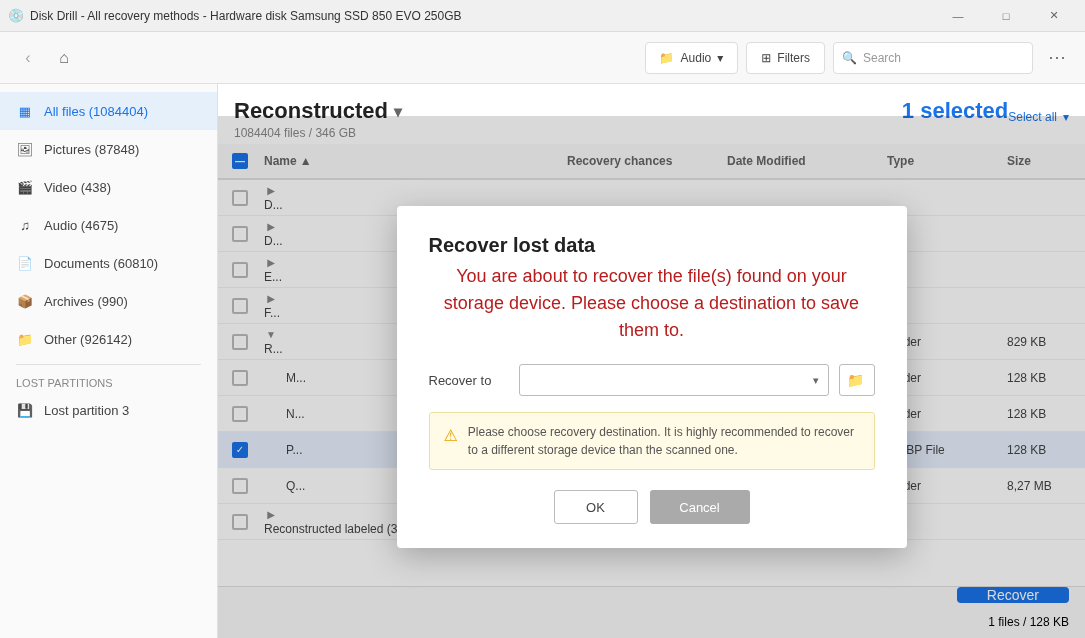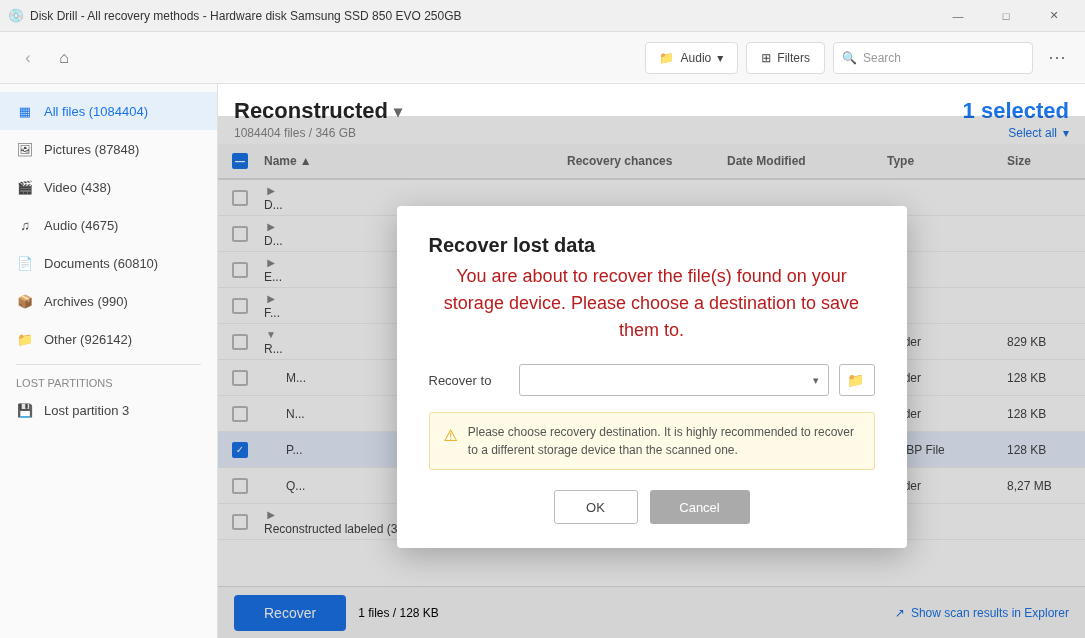--- a/index.html
+++ b/index.html
@@ -36,38 +36,38 @@
     .sidebar-icon { width: 18px; height: 18px; display: flex; align-items: center; justify-content: center; flex-shrink: 0; }
     .sidebar-divider { height: 1px; background: #e0e0e0; margin: 6px 16px; }
     .sidebar-section { padding: 6px 16px 2px; font-size: 11px; color: #888; text-transform: uppercase; }
 
     
     .main { flex: 1; display: flex; flex-direction: column; background: white; overflow: hidden; }
     .main-header { padding: 14px 16px 4px; display: flex; align-items: flex-start; justify-content: space-between; }
     .main-title-area { display: flex; flex-direction: column; }
     .main-title { font-size: 22px; font-weight: 600; color: #222; display: flex; align-items: center; gap: 6px; }
     .main-subtitle { font-size: 12px; color: #888; margin-top: 2px; }
-    .main-selection { display: flex; flex-direction: column; align-items: flex-end; }
+    .main-selection { display: flex; flex-direction: row; align-items: flex-end; }
     .selected-count { font-size: 22px; font-weight: 600; color: #1a73e8; }
     .select-all-btn { font-size: 12px; color: #1a73e8; cursor: pointer; display: flex; align-items: flex-end; gap: 6px; margin-top: 2px; }
 
     
     .table-container { flex: 1; overflow-y: auto; }
     .table-header { display: grid; grid-template-columns: 36px 1fr 160px 160px 120px 80px; align-items: center; height: 36px; border-bottom: 2px solid #e0e0e0; padding: 0 4px; background: #fafafa; position: sticky; top: 0; }
     .th { font-size: 12px; color: #666; font-weight: 600; padding: 0 6px; display: flex; align-items: center; gap: 3px; }
     .table-row { display: grid; grid-template-columns: 36px 1fr 160px 160px 120px 80px; align-items: center; height: 36px; border-bottom: 1px solid #f0f0f0; padding: 0 4px; }
     .table-row.selected { background: #e8f0fe; }
     .td { font-size: 12px; color: #444; padding: 0 6px; overflow: hidden; text-overflow: ellipsis; white-space: nowrap; }
     .checkbox { width: 16px; height: 16px; border: 2px solid #bbb; border-radius: 2px; display: flex; align-items: center; justify-content: center; cursor: pointer; flex-shrink: 0; margin: 0 auto; }
     .checkbox.checked { background: #1a73e8; border-color: #1a73e8; color: white; font-size: 10px; }
     .checkbox.indeterminate { background: #1a73e8; border-color: #1a73e8; color: white; font-size: 10px; }
     .expand-btn { width: 14px; height: 14px; display: flex; align-items: center; justify-content: center; color: #888; font-size: 10px; cursor: pointer; }
 
     
-    .bottom-bar { height: 52px; border-top: 1px solid #e0e0e0; display: flex; align-items: center; padding: 0 16px; gap: 12px; background: #fafafa; }
+    .bottom-bar { height: 52px; border-top: 1px solid #e0e0e0; display: flex; align-items: flex-end; padding: 0 16px; gap: 12px; background: #fafafa; flex-direction: column; }
     .recover-btn { height: 36px; padding: 0 30px; background: #1a73e8; color: white; border: none; border-radius: 4px; font-size: 14px; font-weight: 500; cursor: pointer; }
     .files-info { font-size: 12px; color: #000000; flex: 1; }
     .show-explorer-btn { font-size: 12px; color: #1a73e8; cursor: pointer; display: flex; align-items: center; gap: 6px; }
 
     
     .overlay { position: absolute; top: 32px; left: 0; right: 0; bottom: 0; background: rgba(0,0,0,0.15); display: flex; align-items: center; justify-content: center; z-index: 100; }
     .modal { width: 510px; background: white; border-radius: 4px; box-shadow: 0 8px 32px rgba(0,0,0,0.25); padding: 28px 32px 24px; }
     .modal-title { font-size: 20px; font-weight: 600; color: #222; margin-bottom: 6px; }
     .modal-desc { font-size: 18px; color: #b91c1c; line-height: 1.5; margin-bottom: 20px; text-align: center; }
     .recover-to-row { display: flex; align-items: center; gap: 10px; margin-bottom: 16px; }

